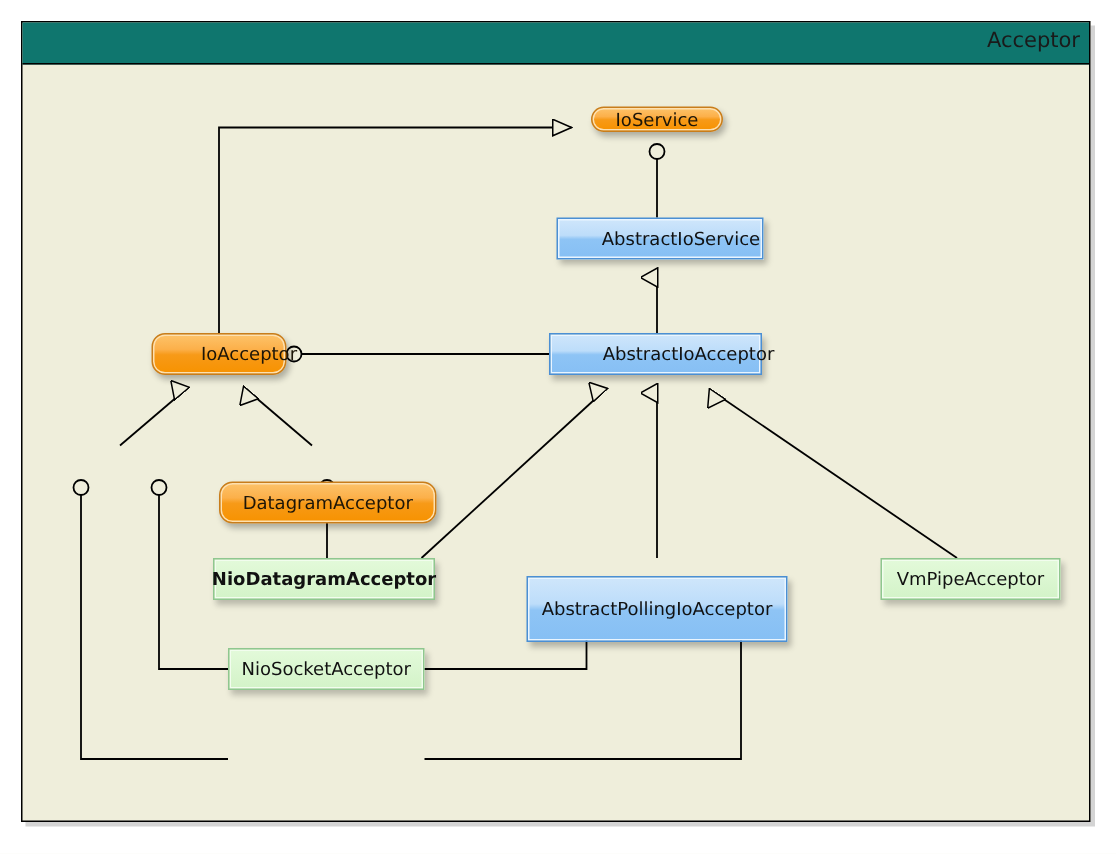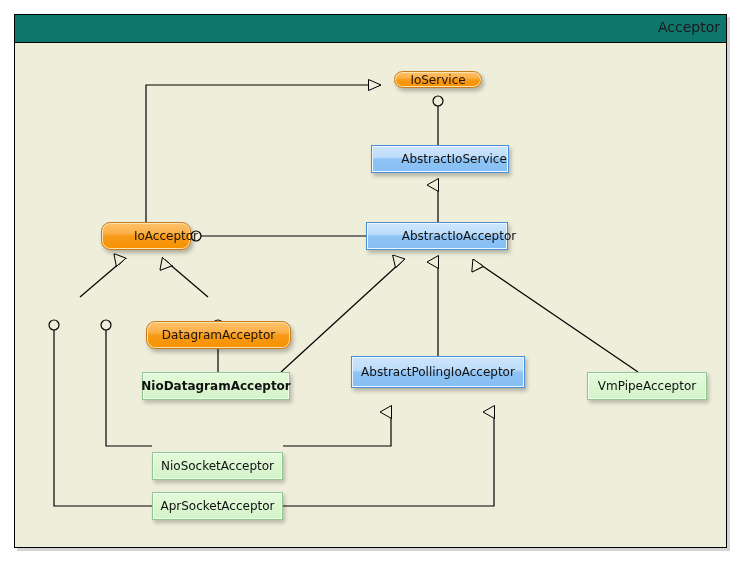--- a/index.html
+++ b/index.html
@@ -180,29 +180,26 @@
 
 
   <div class="node iface" style="left:146px; top:297px; width:145px; height:28px;margin-top:24px;">
     <span class="lbl">DatagramAcceptor</span>
   </div>
 
   <div class="node concrete" style="left:142px; top:372px; width:148px; height:28px;font-weight:bold;">
     <span class="lbl">NioDatagramAcceptor</span>
   </div>
 
-  <div class="node abstract" style="left:351px; top:356px; width:174px; height:32px;">
+  <div class="node abstract" style="left:351px; top:384px; width:174px; height:44px;">
     <span class="lbl">AbstractPollingIoAcceptor</span>
   </div>
 
   <div class="node concrete" style="left:587px; top:372px; width:120px; height:28px;">
     <span class="lbl">VmPipeAcceptor</span>
   </div>
 
-  <div class="node concrete" style="left:152px; top:432px; width:131px; height:28px;margin-top:20px;">
+  <div class="node concrete" style="left:152px; top:432px; width:131px; height:28px;">
     <span class="lbl">NioSocketAcceptor</span>
   </div>
 
-  <div class="node concrete" style="left:152px; top:492px; width:131px; height:28px;">
-    <span class="lbl">AprSocketAcceptor</span>
-  </div>
 
 </div>
 
 </body></html>

